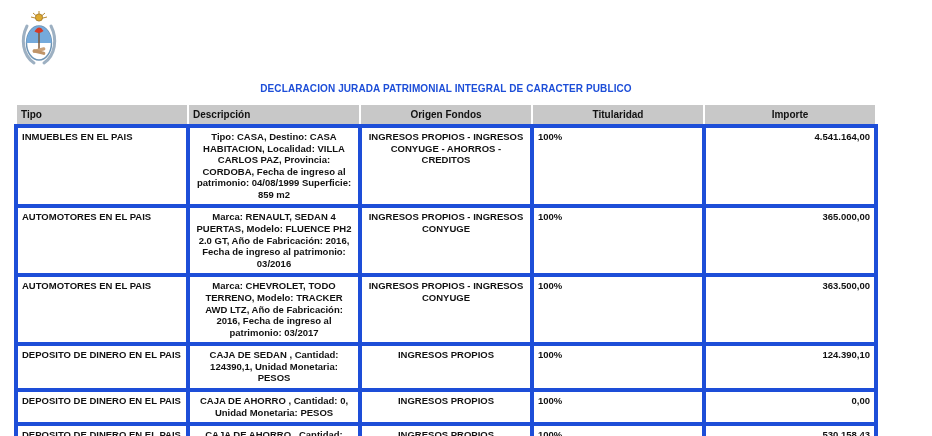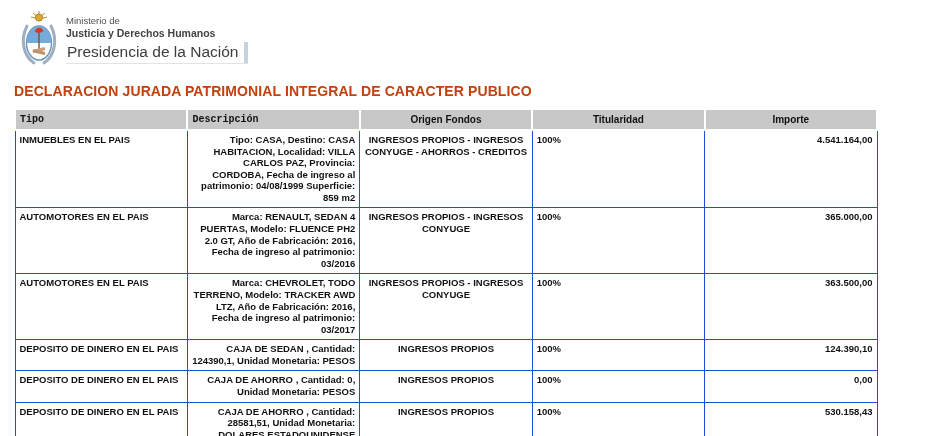--- a/index.html
+++ b/index.html
@@ -33,52 +33,52 @@
     border-right: 4px solid #c6d3dc;
     box-shadow: 0 1px 0 #dde5ea;
   }
   .office-title {
     margin: 9px 0 0 30px;
     font-size: 15px; font-weight: bold; color: #000;
   }
   .doc-title {
     margin: 12px 0 0 14px;
     width: 864px;
-    text-align: left;
-    font-size: 14px; font-weight: bold; color: #c2410c;
+    text-align: center;
+    font-size: 10px; font-weight: bold; color: #1d4ed8;
     letter-spacing: 0.1px;
   }
 
   
   table.decl {
     margin: 9px 0 0 14px;
     width: 864px;
     border-collapse: collapse;
     table-layout: fixed;
     font-size: 9.5px;
     font-weight: bold;
   }
   table.decl th {
     background: #c8c8c8;
     border: 2px solid #ffffff;
     padding: 4px 4px;
     font-size: 10px;
     color: #111;
   }
   table.decl td {
-    border: 1px solid #1d4ed8;
+    border: 4px solid #1d4ed8;
     padding: 3px 4px 4px 4px;
     vertical-align: top;
     line-height: 1.22;
     color: #111;
   }
-  th.h-tipo, th.h-desc { text-align: left; font-family: Liberation Mono, monospace; }
+  th.h-tipo, th.h-desc { text-align: left; }
   th.h-origen, th.h-titu, th.h-importe { text-align: center; }
   .col-tipo        { width: 128px; text-align: left; }
-  .col-descripcion { width: 488px; text-align: right; }
+  .col-descripcion { width: 488px; text-align: center; }
   .col-origen_fondos { width: 110px; text-align: center; }
   .col-titularidad { width: 58px;  text-align: left; }
   .col-importe     { width: 80px;  text-align: right; }
 </style>
 </head>
 <body>
 
 <div class="page">
 
   <div class="gov-header">
@@ -100,25 +100,20 @@
         <ellipse cx="20" cy="32" rx="12.5" ry="17" fill="#ffffff" stroke="#6c93b4" stroke-width="1.4"></ellipse>
         <path d="M7.5,32 a12.5,17 0 0 1 25,0 z" fill="#75aadb"></path>
 
         <rect x="19.3" y="18" width="1.4" height="22" fill="#7a5230"></rect>
 
         <path d="M15.5,20.5 q4.5,-7.5 9,-0.5 q-4.5,3.5 -9,0.5" fill="#d43a26"></path>
 
         <rect x="13.5" y="37.5" width="13" height="3.2" rx="1.6" fill="#caa27a" transform="rotate(-14 20 39)"></rect>
         <rect x="13.5" y="39.5" width="13" height="3.2" rx="1.6" fill="#bf9468" transform="rotate(14 20 41)"></rect>
       </svg>
-    </div>
-    <div class="gov-text">
-      <div class="ministry-line1">Ministerio de</div>
-      <div class="ministry-line2">Justicia y Derechos Humanos</div>
-      <div><span class="presidency">Presidencia de la Nación</span></div>
     </div>
   </div>
 
 
   <div class="doc-title">DECLARACION JURADA PATRIMONIAL INTEGRAL DE CARACTER PUBLICO</div>
 
   <table class="decl">
     <thead>
       <tr>
         <th class="h-tipo">Tipo</th>

